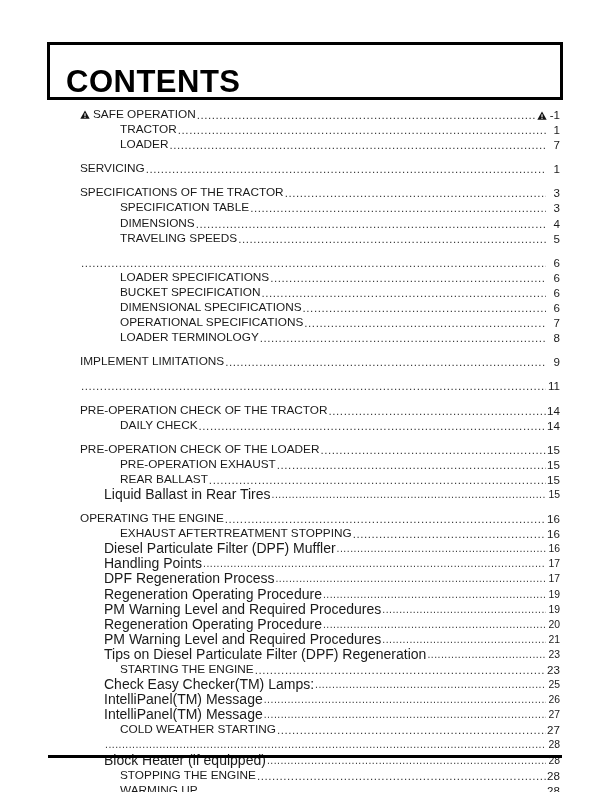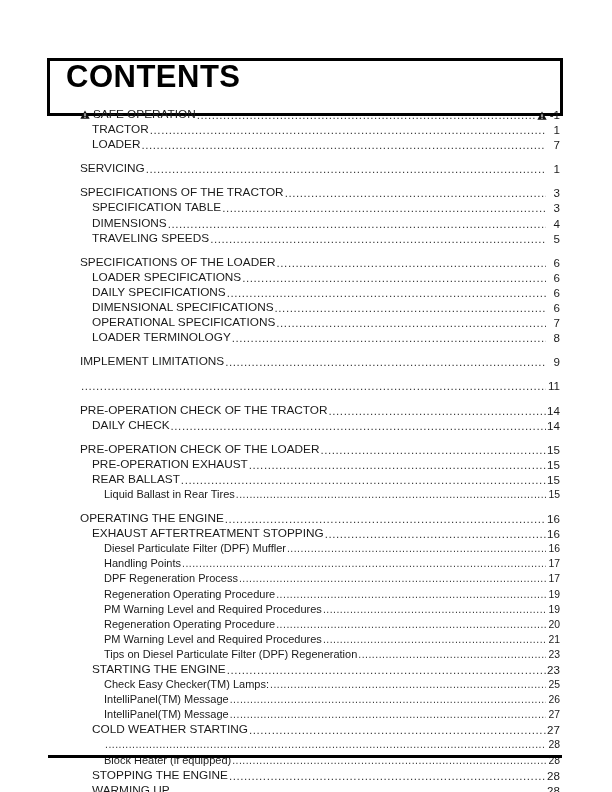--- a/index.html
+++ b/index.html
@@ -20,27 +20,27 @@
     position: relative;
     width: 612px;
     height: 792px;
     box-sizing: border-box;
   }
 
   
   .title-box {
     position: absolute;
     left: 47px;
-    top: 58px;
+    top: 42px;
     width: 516px;
     height: 58px;
     box-sizing: border-box;
     border: 3px solid #000000;
     display: flex;
-    align-items: flex-start;
+    align-items: flex-end;
   }
   .title-text {
     font-size: 31px;
     font-weight: bold;
     letter-spacing: 0.5px;
     padding-left: 16px;
     line-height: 1;
     font-family: "Liberation Sans", sans-serif;
   }
 
@@ -94,25 +94,25 @@
     flex: 0 0 auto;
     font-size: 11.6px;
     line-height: 15.1px;
     color: #1a1a1a;
     text-align: right;
     min-width: 13px;
   }
 
   
   .lvl1 { padding-left: 80px; }
-  .lvl2 { padding-left: 92px; }
+  .lvl2 { padding-left: 120px; }
   .lvl3 { padding-left: 104px; }
 
   .lvl1 .label, .lvl2 .label { font-size: 11.8px; }
-  .lvl3 .label { font-size: 11px; }
+  .lvl3 .label { font-size: 14px; }
   .lvl3 .leader::after { font-size: 10.4px; letter-spacing: 0.5px; }
   .lvl3 .page-no { font-size: 10.4px; }
 
   
   .gap { height: 9px; }
 
   
   .warn-icon {
     display: inline-block;
     width: 10px;
@@ -200,31 +200,30 @@
         <span class="leader"></span>
         <span class="page-no">4</span>
       </div>
       <div class="toc-entry lvl2">
         <span class="label">TRAVELING SPEEDS</span>
         <span class="leader"></span>
         <span class="page-no">5</span>
       </div>
       <div class="gap"></div>
       <div class="toc-entry lvl1">
-        <span class="label">SPECIFICATIONS OF THE LOADER</span>
         <span class="leader"></span>
         <span class="page-no">6</span>
       </div>
       <div class="toc-entry lvl2">
         <span class="label">LOADER SPECIFICATIONS</span>
         <span class="leader"></span>
         <span class="page-no">6</span>
       </div>
       <div class="toc-entry lvl2">
-        <span class="label">DAILY SPECIFICATIONS</span>
+        <span class="label">BUCKET SPECIFICATION</span>
         <span class="leader"></span>
         <span class="page-no">6</span>
       </div>
       <div class="toc-entry lvl2">
         <span class="label">DIMENSIONAL SPECIFICATIONS</span>
         <span class="leader"></span>
         <span class="page-no">6</span>
       </div>
       <div class="toc-entry lvl2">
         <span class="label">OPERATIONAL SPECIFICATIONS</span>

